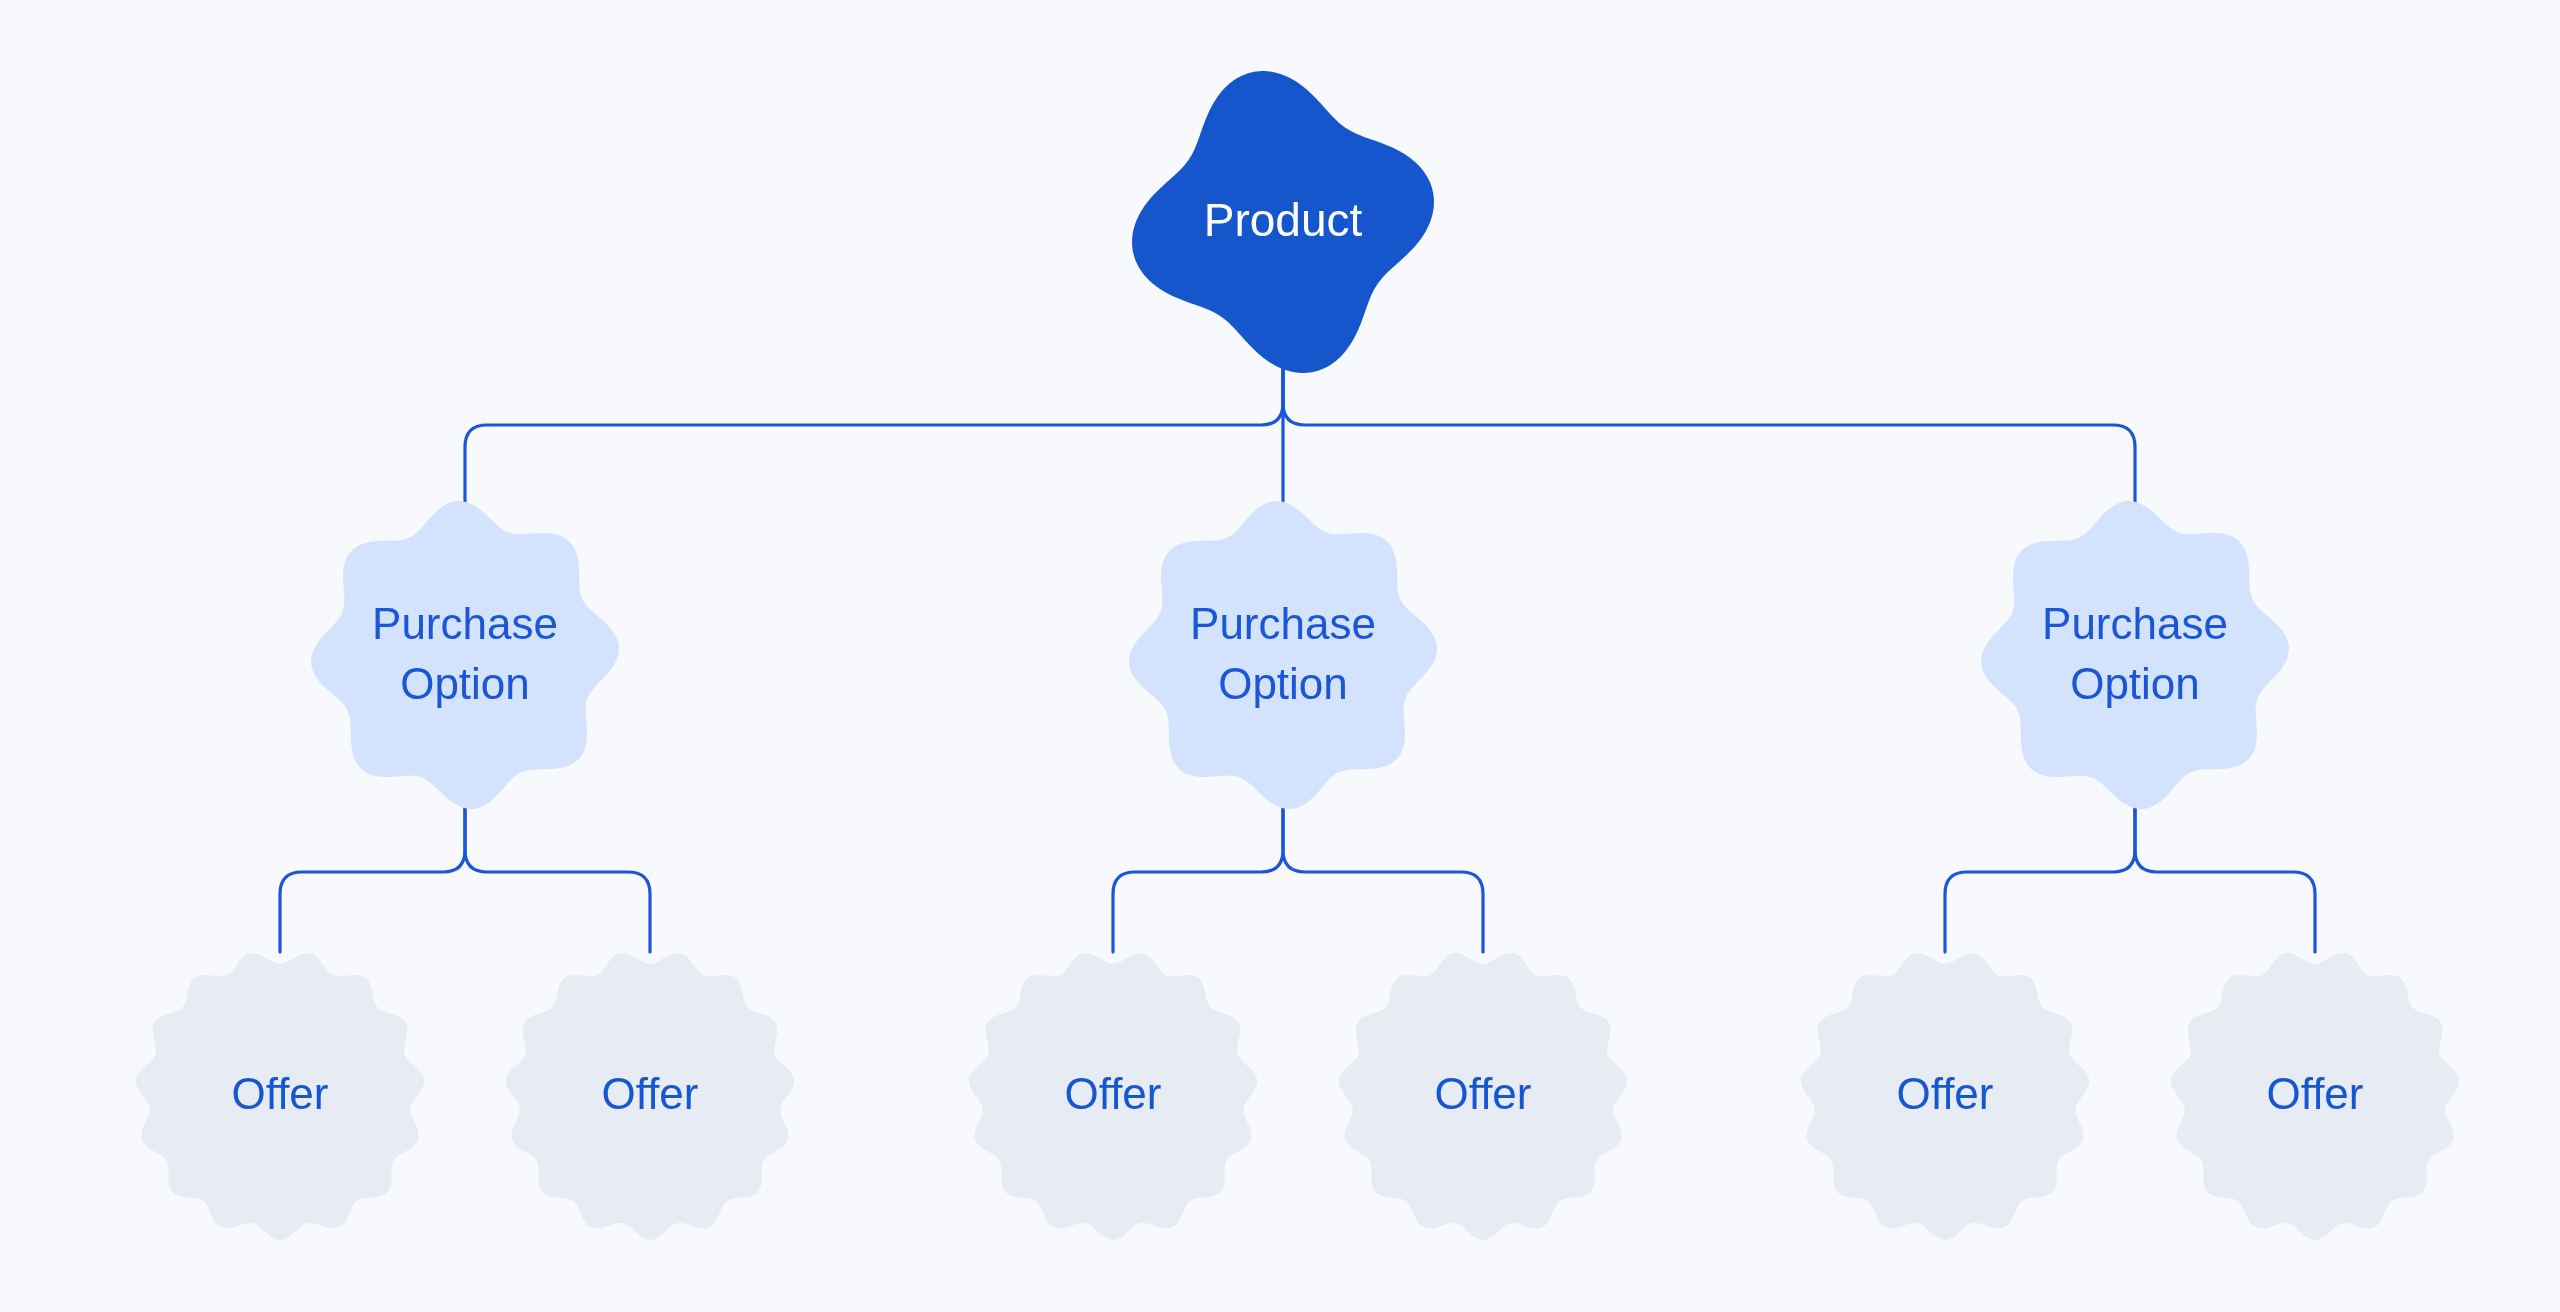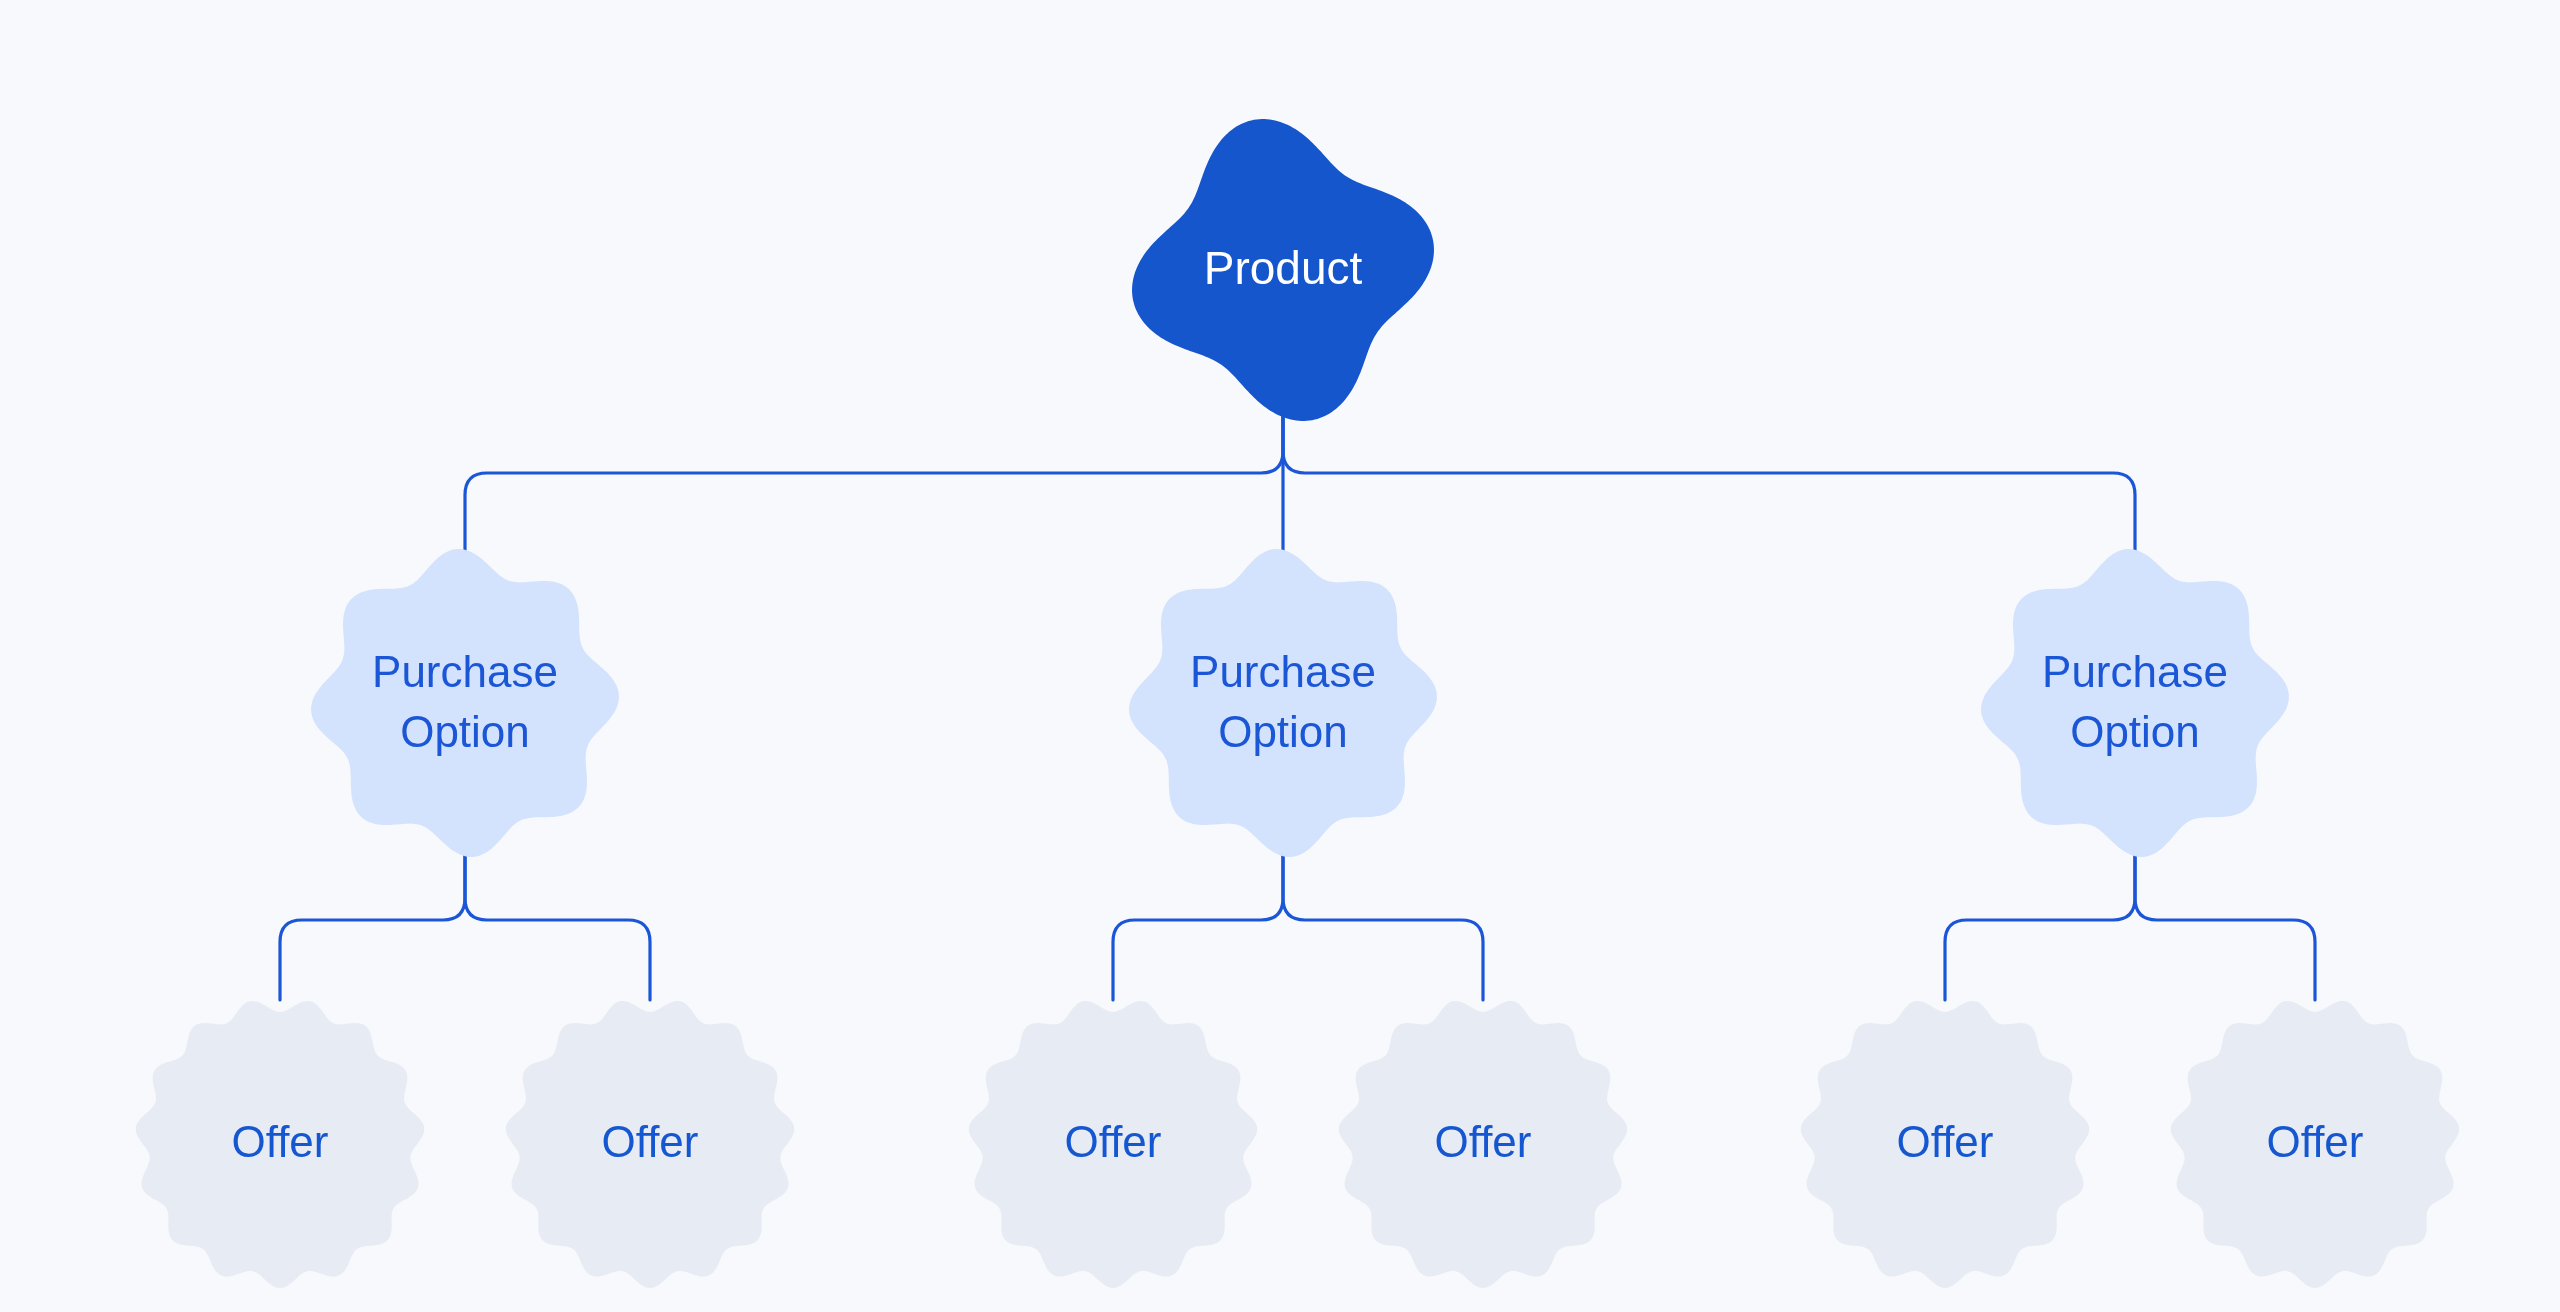--- a/index.html
+++ b/index.html
@@ -12,21 +12,20 @@
     width: 2560px;
     height: 1312px;
     font-family: "Liberation Sans", sans-serif;
     overflow: hidden;
   }
   #diagram-root {
     position: relative;
     width: 2560px;
     height: 1060px;
     background: #8b5cf6;
-    margin-top: 48px;
   }
   svg.canvas {
     display: block;
     width: 2560px;
     height: 1312px;
   }
   .node-label {
     font-family: "Liberation Sans", sans-serif;
     font-weight: 400;
     text-anchor: middle;

